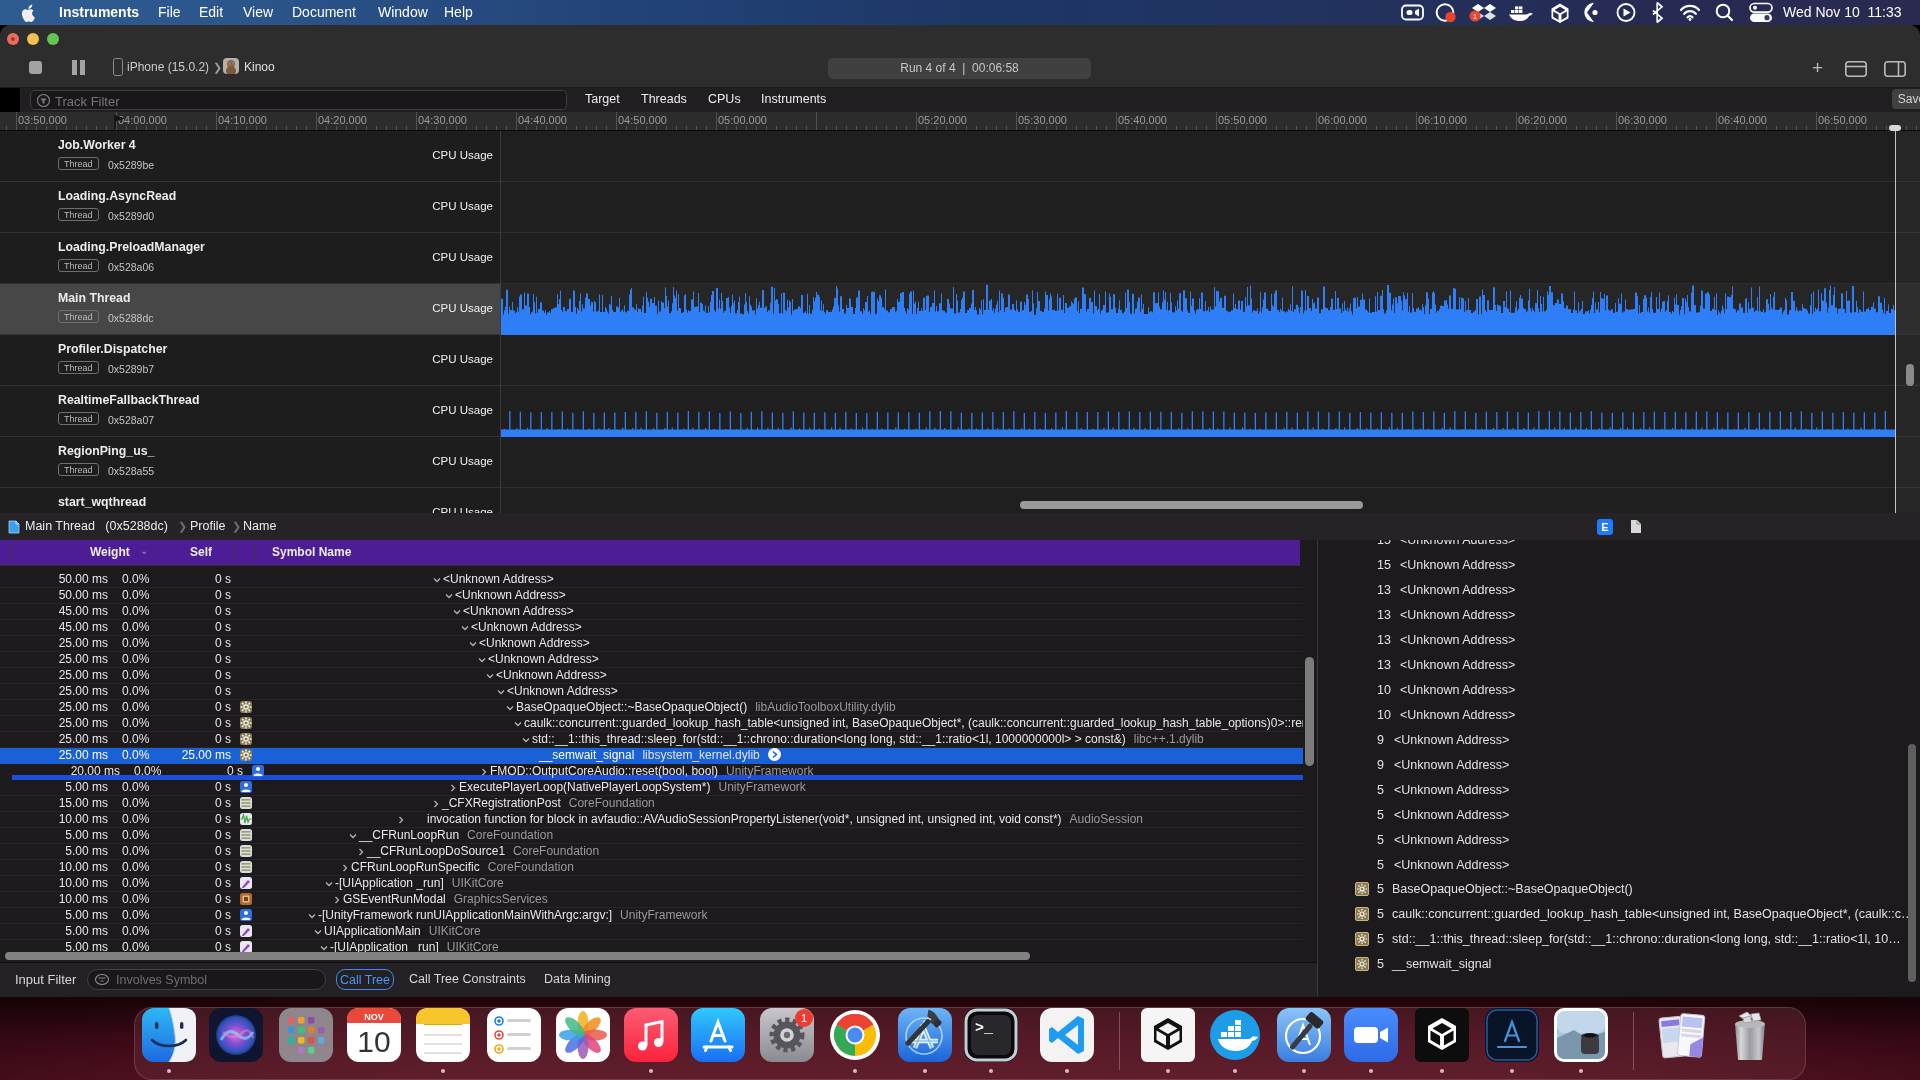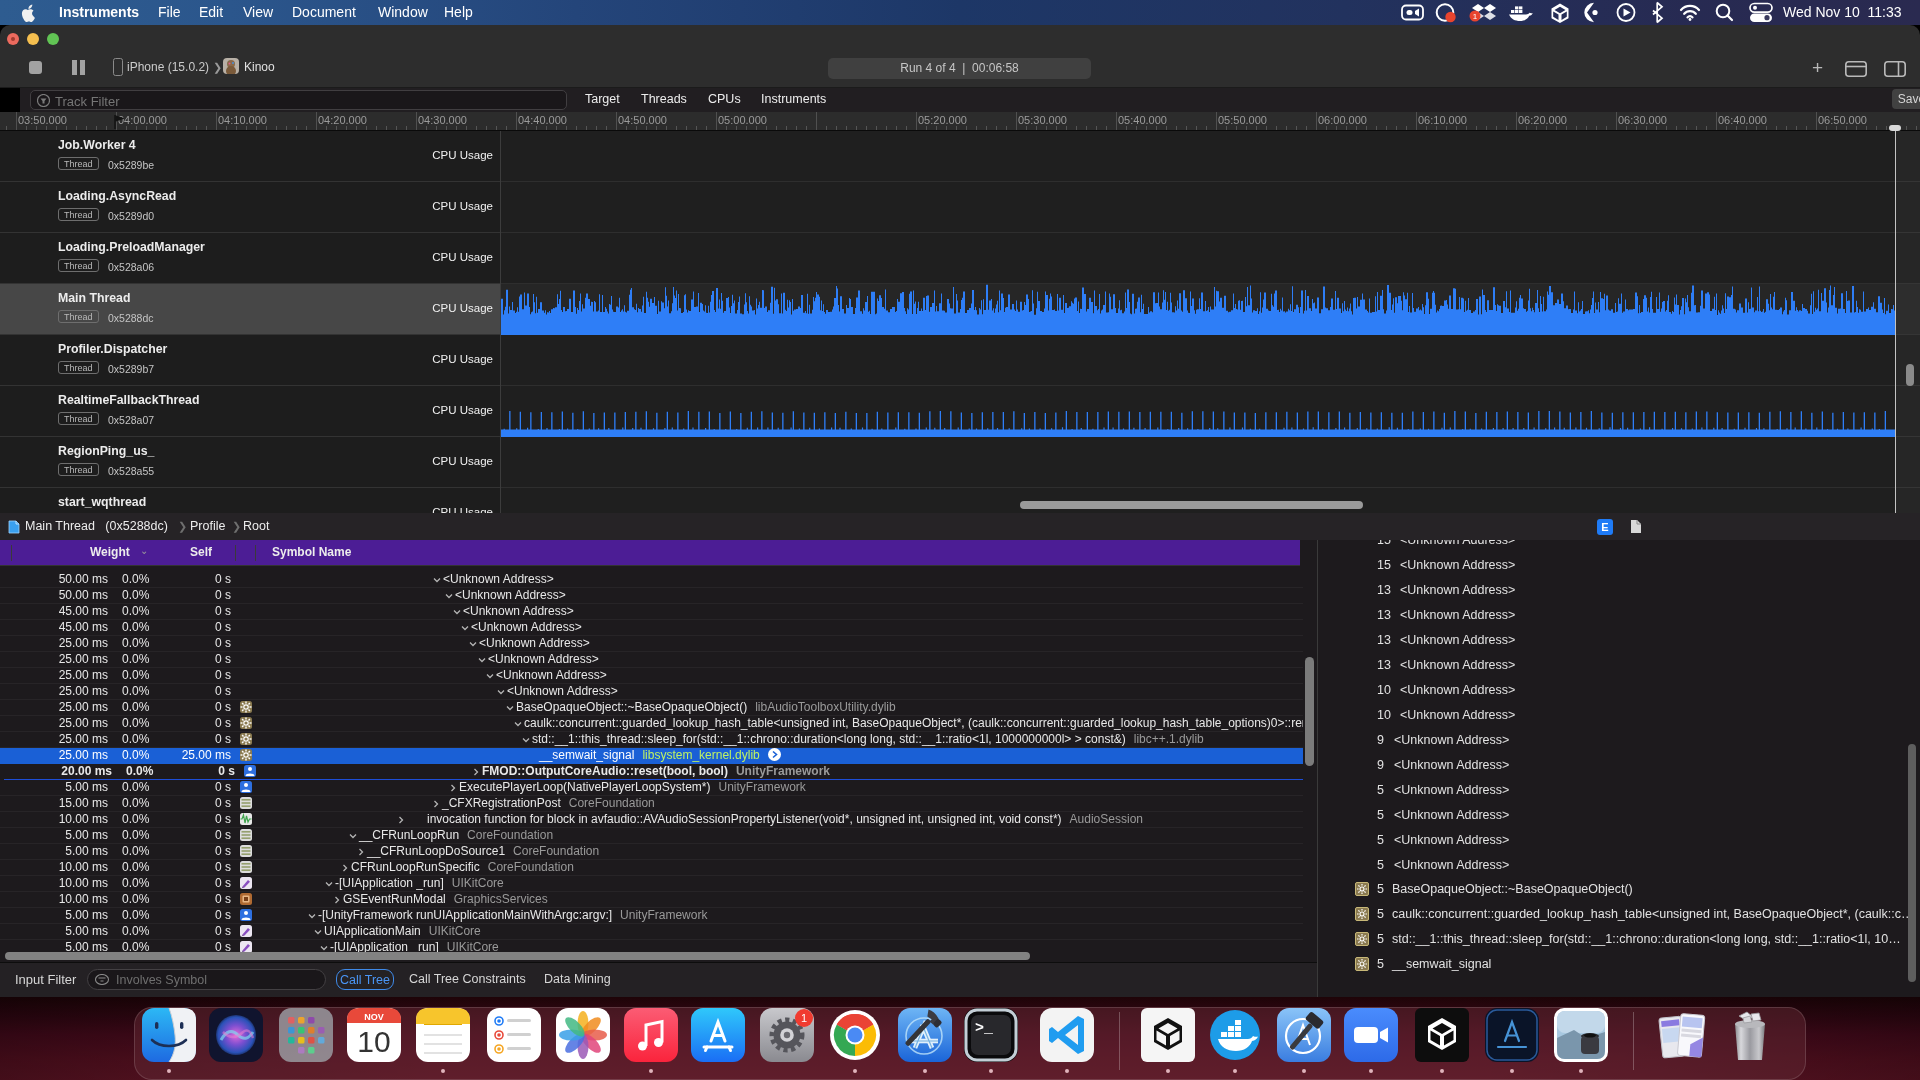--- a/index.html
+++ b/index.html
@@ -275,21 +275,21 @@
 
 <div class="abs" style="left:0;top:513px;width:1317px;height:27px;background:#262326;">
   <svg width="12" height="14" style="position:absolute;left:8px;top:7px;">
       <path d="M1,1 L8,1 L11,4 L11,13 L1,13 Z" fill="#3aa0f0" stroke="#9ad0ff" stroke-width="0.8"></path>
       <path d="M8,1 L8,4 L11,4" fill="none" stroke="#dff0ff" stroke-width="0.8"></path>
     </svg>
   <span style="position:absolute;left:25px;top:6px;color:#ececec;font-size:12.5px;">Main Thread&nbsp;&nbsp;&nbsp;(0x5288dc)</span>
   <span style="position:absolute;left:178px;top:7px;color:#6f6f6f;font-size:11px;">❯</span>
   <span style="position:absolute;left:190px;top:6px;color:#ececec;font-size:12.5px;">Profile</span>
   <span style="position:absolute;left:232px;top:7px;color:#6f6f6f;font-size:11px;">❯</span>
-  <span style="position:absolute;left:243px;top:6px;color:#ececec;font-size:12.5px;">Root</span>
+  <span style="position:absolute;left:243px;top:6px;color:#ececec;font-size:12.5px;">Name</span>
 </div>
 
 <div class="abs" style="left:0;top:540px;width:1300px;height:26px;background:#4c1d95;border-bottom:1px solid #333;">
   <div class="abs" style="left:11px;top:5px;width:1px;height:16px;background:#3a3a3a;"></div>
   <span style="position:absolute;left:90px;top:5px;color:#ececec;font-size:12px;font-weight:bold;">Weight</span>
   <span style="position:absolute;left:140px;top:5px;color:#9a9a9a;font-size:10px;">⌄</span>
   <div class="abs" style="left:235px;top:5px;width:1px;height:16px;background:#3a3a3a;"></div>
   <span style="position:absolute;left:190px;top:5px;color:#ececec;font-size:12px;font-weight:bold;">Self</span>
   <div class="abs" style="left:255px;top:5px;width:1px;height:16px;background:#3a3a3a;"></div>
   <span style="position:absolute;left:272px;top:5px;color:#ececec;font-size:12px;font-weight:bold;">Symbol Name</span>
@@ -453,25 +453,25 @@
               <line x1="6" y1="9.5" x2="6" y2="11.5"></line>
               <line x1="0.5" y1="6" x2="2.5" y2="6"></line>
               <line x1="9.5" y1="6" x2="11.5" y2="6"></line>
               <line x1="2.1" y1="2.1" x2="3.5" y2="3.5"></line>
               <line x1="8.5" y1="8.5" x2="9.9" y2="9.9"></line>
               <line x1="9.9" y1="2.1" x2="8.5" y2="3.5"></line>
               <line x1="3.5" y1="8.5" x2="2.1" y2="9.9"></line>
             </g>
           </svg></span></span>
 
-<span style="position:absolute;left:539px;top:0;white-space:nowrap;">__semwait_signal<span style="color:#bef264;margin-left:8px;">libsystem_kernel.dylib</span><span style="display:inline-block;width:13px;height:13px;border-radius:7px;background:#fff;vertical-align:-2px;margin-left:8px;position:relative;"><svg width="13" height="13" viewBox="0 0 13 13" style="position:absolute;left:0;top:0;">
+<span style="position:absolute;left:539px;top:0;white-space:nowrap;">__semwait_signal<span style="color:#e5e5e5;margin-left:8px;">libsystem_kernel.dylib</span><span style="display:inline-block;width:13px;height:13px;border-radius:7px;background:#fff;vertical-align:-2px;margin-left:8px;position:relative;"><svg width="13" height="13" viewBox="0 0 13 13" style="position:absolute;left:0;top:0;">
             <path d="M5,3.5 L8.5,6.5 L5,9.5" fill="none" stroke="#1a60d6" stroke-width="1.6"></path>
           </svg></span></span>
 </div>
-<div style="position:absolute;left:4px;top:764px;width:1303px;height:16px;border-bottom:1px solid #1d4ed8;box-sizing:border-box;font-size:12px;line-height:15px;color:#e8e8e8;font-weight:bold;">
+<div style="position:absolute;left:12px;top:764px;width:1303px;height:16px;border-bottom:5px solid #1d4ed8;box-sizing:border-box;font-size:12px;line-height:15px;color:#e8e8e8;">
 <span style="position:absolute;right:1195px;top:0;">20.00 ms</span>
 <span style="position:absolute;left:122px;top:0;">0.0%</span>
 <span style="position:absolute;right:1072px;top:0;">0 s</span>
 <span style="position:absolute;left:240px;top:1px;"><span class="ti" style="background:#2d6fe0;"><svg width="12" height="12" viewBox="0 0 12 12">
             <circle cx="6" cy="4" r="2" fill="#fff"></circle>
             <path d="M1.5,11 C1.5,7.8 10.5,7.8 10.5,11 Z" fill="#fff"></path>
           </svg></span></span>
 <svg width="6" height="8" style="position:absolute;left:469px;top:4px;">
         <polyline points="1.5,1 4.5,4 1.5,7" stroke="#b4b4b4" stroke-width="1.3" fill="none"></polyline>
       </svg>

